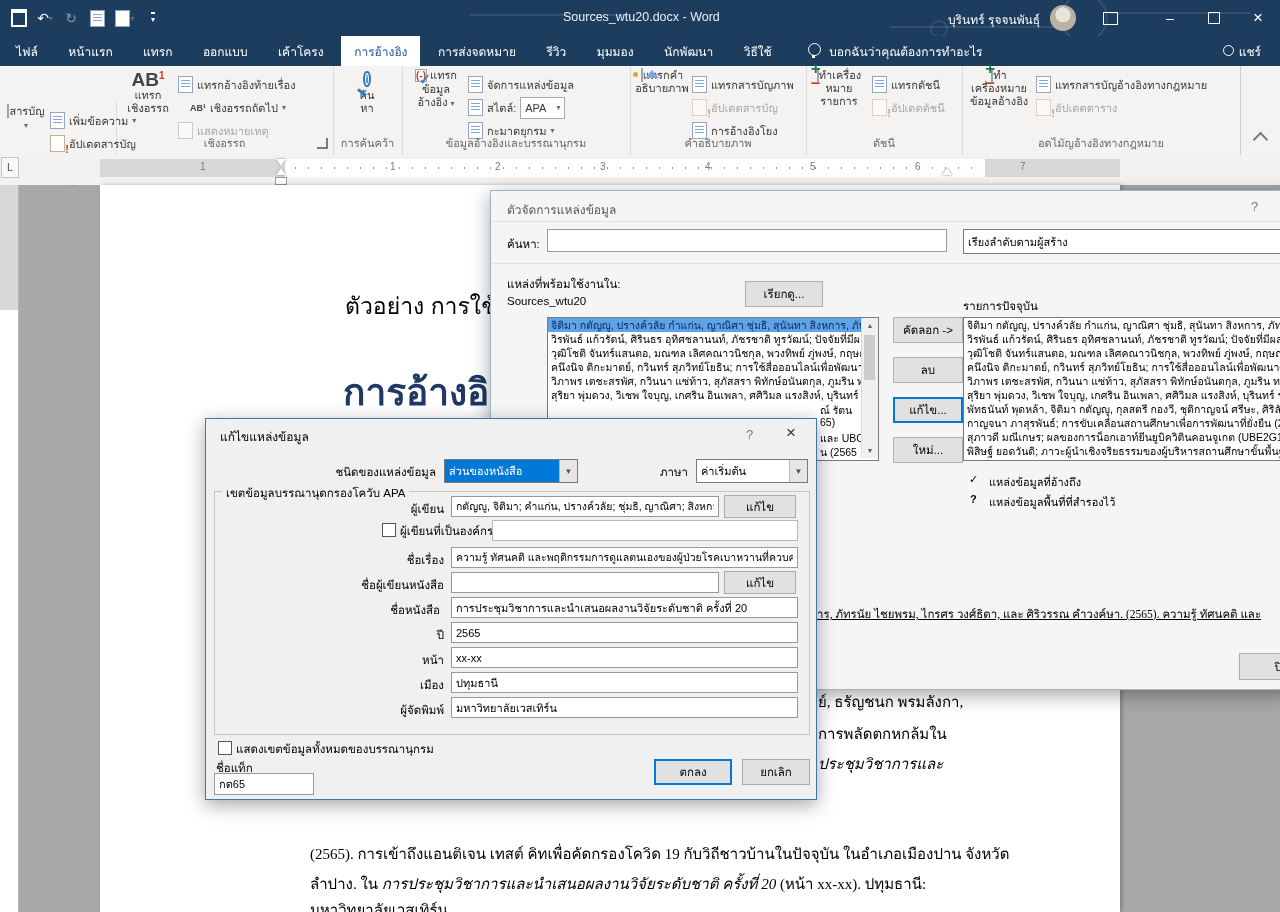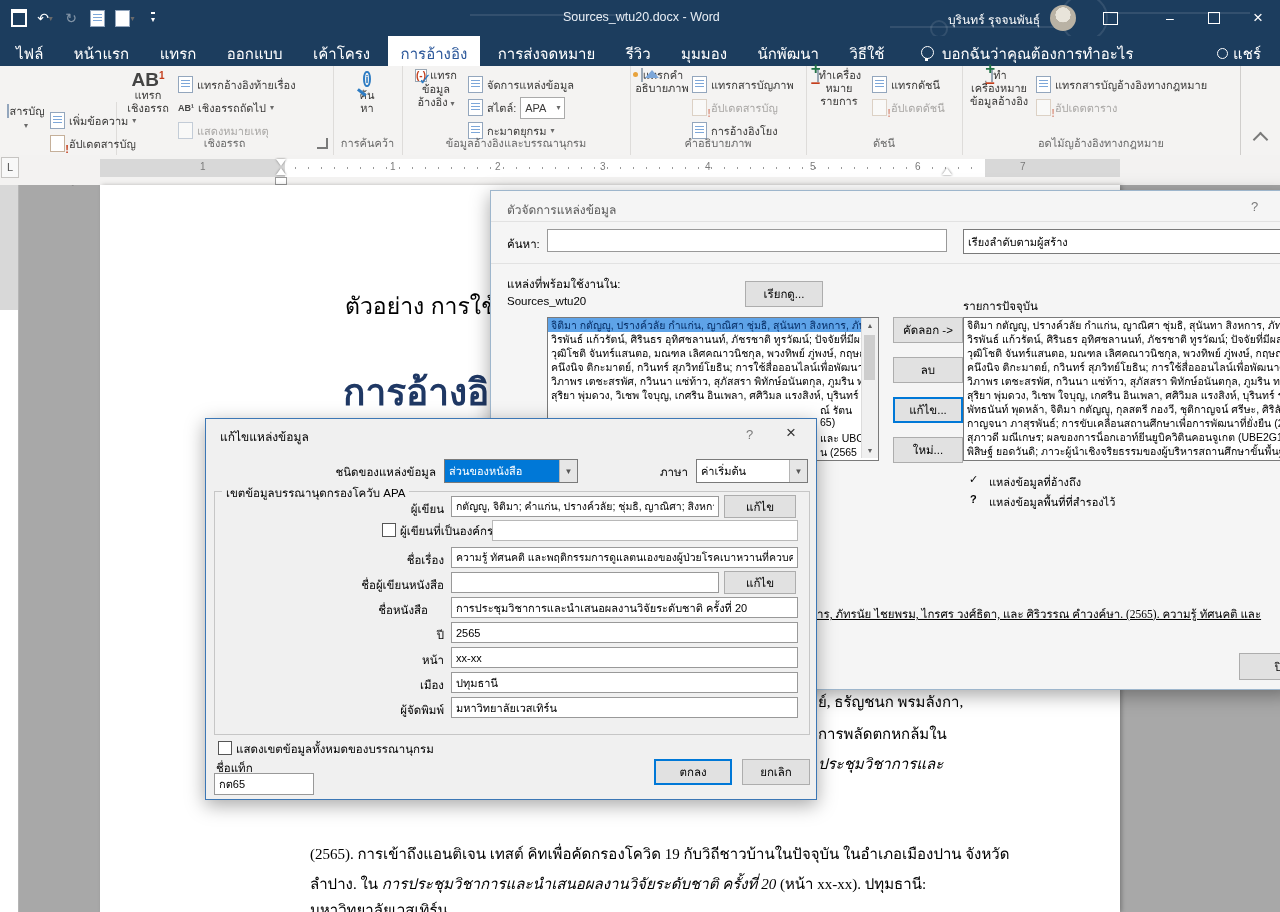--- a/index.html
+++ b/index.html
@@ -10,21 +10,21 @@
   .titlebar{left:0;top:0;width:1280px;height:36px;background:#1c3d5e;color:#fff;}
   .tabrow{left:0;top:36px;width:1280px;height:30px;background:#1c3d5e;color:#fff;}
   .deco{pointer-events:none;}
   .deco .circ{position:absolute;border:2px solid rgba(255,255,255,.10);border-radius:50%;}
   .deco .ln{position:absolute;height:2px;background:rgba(255,255,255,.10);}
   .qatbtn{top:6px;height:24px;display:flex;align-items:center;justify-content:center;color:#fff;font-size:14px;}
   .dim{opacity:.45;}
   .wtitle{font-size:12.5px;color:#e8eef5;}
   .winbtn{top:0;width:44px;height:36px;display:flex;align-items:center;justify-content:center;color:#fff;font-size:14px;}
   .avatar{border-radius:50%;background:radial-gradient(circle at 50% 38%,#e8e4da 0 36%,#b9b2a4 37% 100%);}
-  .tab{display:inline-block;padding:6px 13px 7px 13px;font-size:15px;color:#fff;}
+  .tab{display:inline-block;padding:6px 13px 7px 13px;font-size:12px;color:#fff;}
   .tab.active{background:#fff;color:#2b579a;}
   .bulb{width:11px;height:11px;border:1.5px solid #fff;border-radius:50%;position:relative;display:inline-block;}
   .bulb::after{content:"";position:absolute;left:3px;top:11px;width:3px;height:3px;background:#fff;}
   
   .ribbon{left:0;top:66px;width:1280px;height:89px;background:#f4f3f2;border-bottom:1px solid #c8c6c4;}
   .rgroup{position:absolute;top:0;height:89px;border-right:1px solid #dedcda;}
   .rglabel{position:absolute;left:0;right:0;bottom:3px;text-align:center;font-size:11px;color:#6a6a6a;}
   .rbig{position:absolute;top:3px;height:70px;text-align:center;font-size:11px;color:#3b3a39;line-height:13px;}
   .rrow{position:absolute;height:21px;display:flex;align-items:center;gap:4px;font-size:11px;color:#3b3a39;white-space:nowrap;}
   .dis{color:#a9a7a5;}
@@ -180,21 +180,21 @@
     <div class="rgroup" style="left:116px;width:217px;">
       <div class="rbig" style="left:6px;width:52px;">
         <span class="ab1"><span>AB</span><sup style="color:#c43e1c;">1</sup></span><br>
         <span>แทรก</span><br>
         <span>เชิงอรรถ</span>
       </div>
       <div class="rrow" style="left:62px;top:8px;">
         <span class="mini lines"></span>
           <span>แทรกอ้างอิงท้ายเรื่อง</span>
       </div>
-      <div class="rrow" style="left:62px;top:31px;text-align:center;">
+      <div class="rrow" style="left:74px;top:31px;text-align:center;">
         <span style="font-size:9px;font-weight:bold;color:#444;">AB¹</span>
           <span>เชิงอรรถถัดไป</span>
           <span class="dd">▾</span>
       </div>
       <div class="rrow dis" style="left:62px;top:54px;">
         <span class="mini" style="opacity:.5;"></span>
           <span>แสดงหมายเหตุ</span>
       </div>
       <span class="launcher" style="right:5px;bottom:6px;"></span>
       <div class="rglabel">เชิงอรรถ</div>
@@ -417,21 +417,21 @@
     <div class="abs" style="left:194px;top:103px;font-size:11.5px;">ผู้เขียนที่เป็นองค์กร</div>
     <input class="tinput" style="left: 286px; top: 101px; width: 296px; height: 19px; border-color: rgb(184, 184, 184);">
 
     <div class="flabel" style="left:20px;top:132px;width:218px;">ชื่อเรื่อง</div>
     <input class="tinput" style="left: 245px; top: 128px; width: 337px; height: 19px; font-size: 10.5px;" value="ความรู้ ทัศนคติ และพฤติกรรมการดูแลตนเองของผู้ป่วยโรคเบาหวานที่ควบคุมระดับน้ำตาลในเลือดไม่ได้ที่ม">
 
     <div class="flabel" style="left:20px;top:157px;width:218px;">ชื่อผู้เขียนหนังสือ</div>
     <input class="tinput" style="left: 245px; top: 153px; width: 258px; height: 19px;" value="">
     <button class="btn" style="left:518px;top:152px;width:72px;height:23px;">แก้ไข</button>
 
-    <div class="flabel" style="left:4px;top:182px;width:218px;">ชื่อหนังสือ</div>
+    <div class="flabel" style="left:16px;top:182px;width:218px;">ชื่อหนังสือ</div>
     <input class="tinput" style="left: 245px; top: 178px; width: 337px; height: 19px;" value="การประชุมวิชาการและนำเสนอผลงานวิจัยระดับชาติ ครั้งที่ 20">
 
     <div class="flabel" style="left:20px;top:207px;width:218px;">ปี</div>
     <input class="tinput" style="left: 245px; top: 203px; width: 337px; height: 19px;" value="2565">
 
     <div class="flabel" style="left:20px;top:232px;width:218px;">หน้า</div>
     <input class="tinput" style="left: 245px; top: 228px; width: 337px; height: 19px;" value="xx-xx">
 
     <div class="flabel" style="left:20px;top:257px;width:218px;">เมือง</div>
     <input class="tinput" style="left: 245px; top: 253px; width: 337px; height: 19px;" value="ปทุมธานี">

